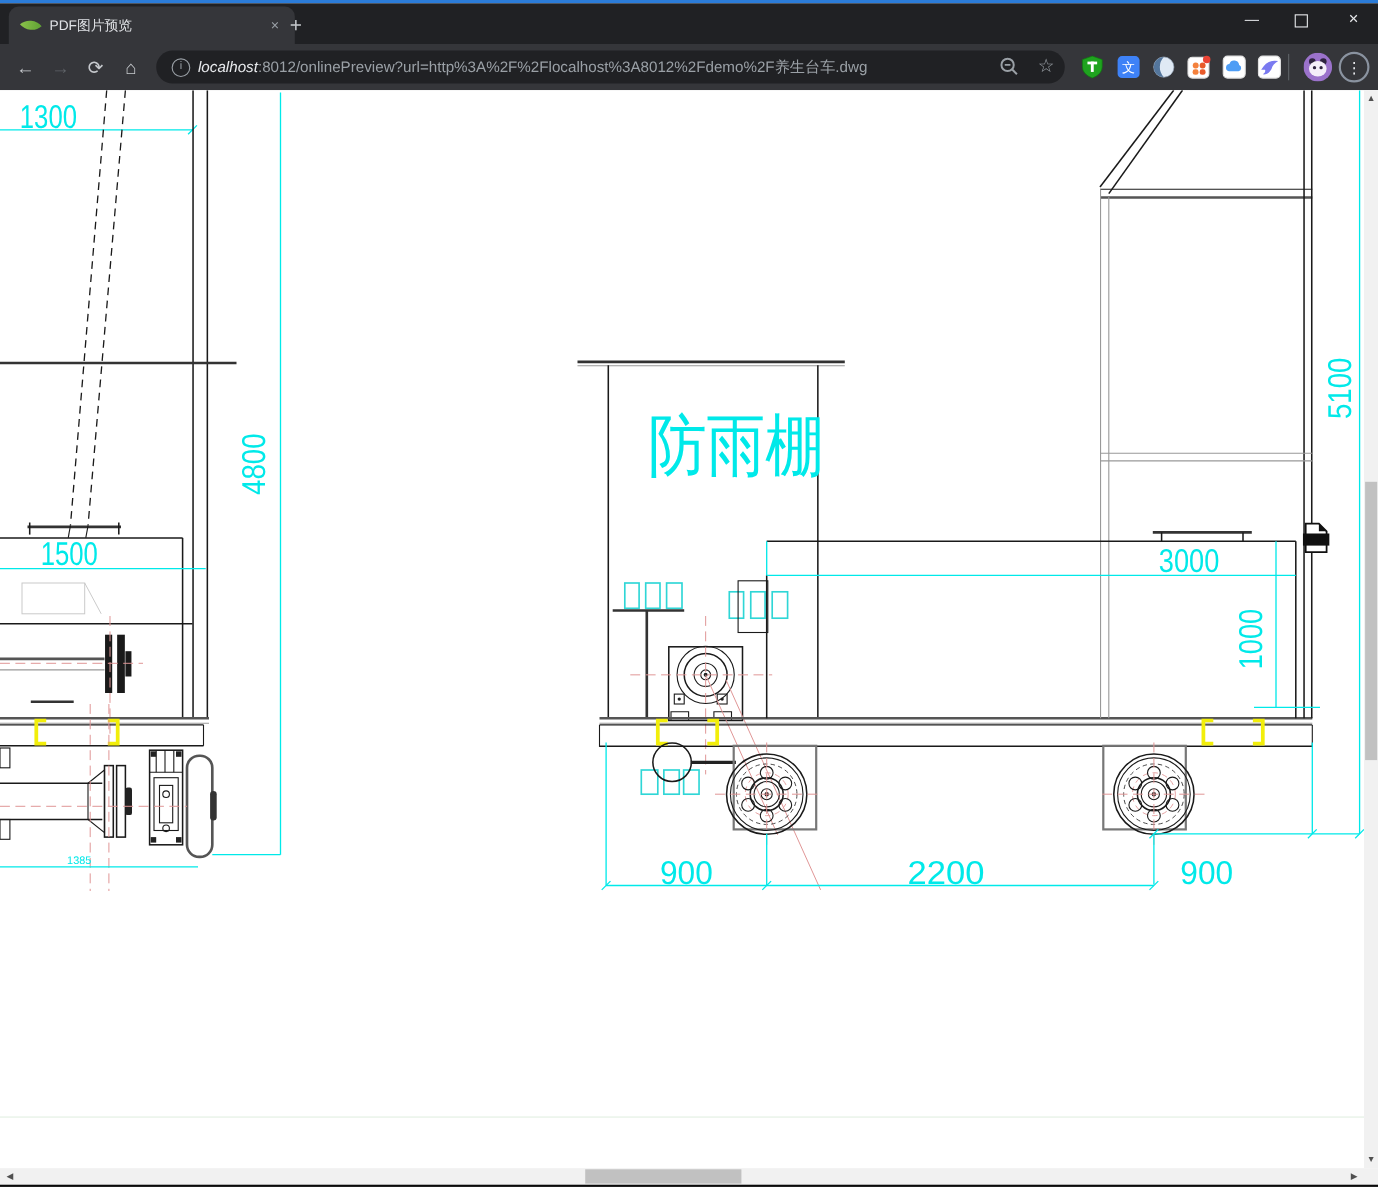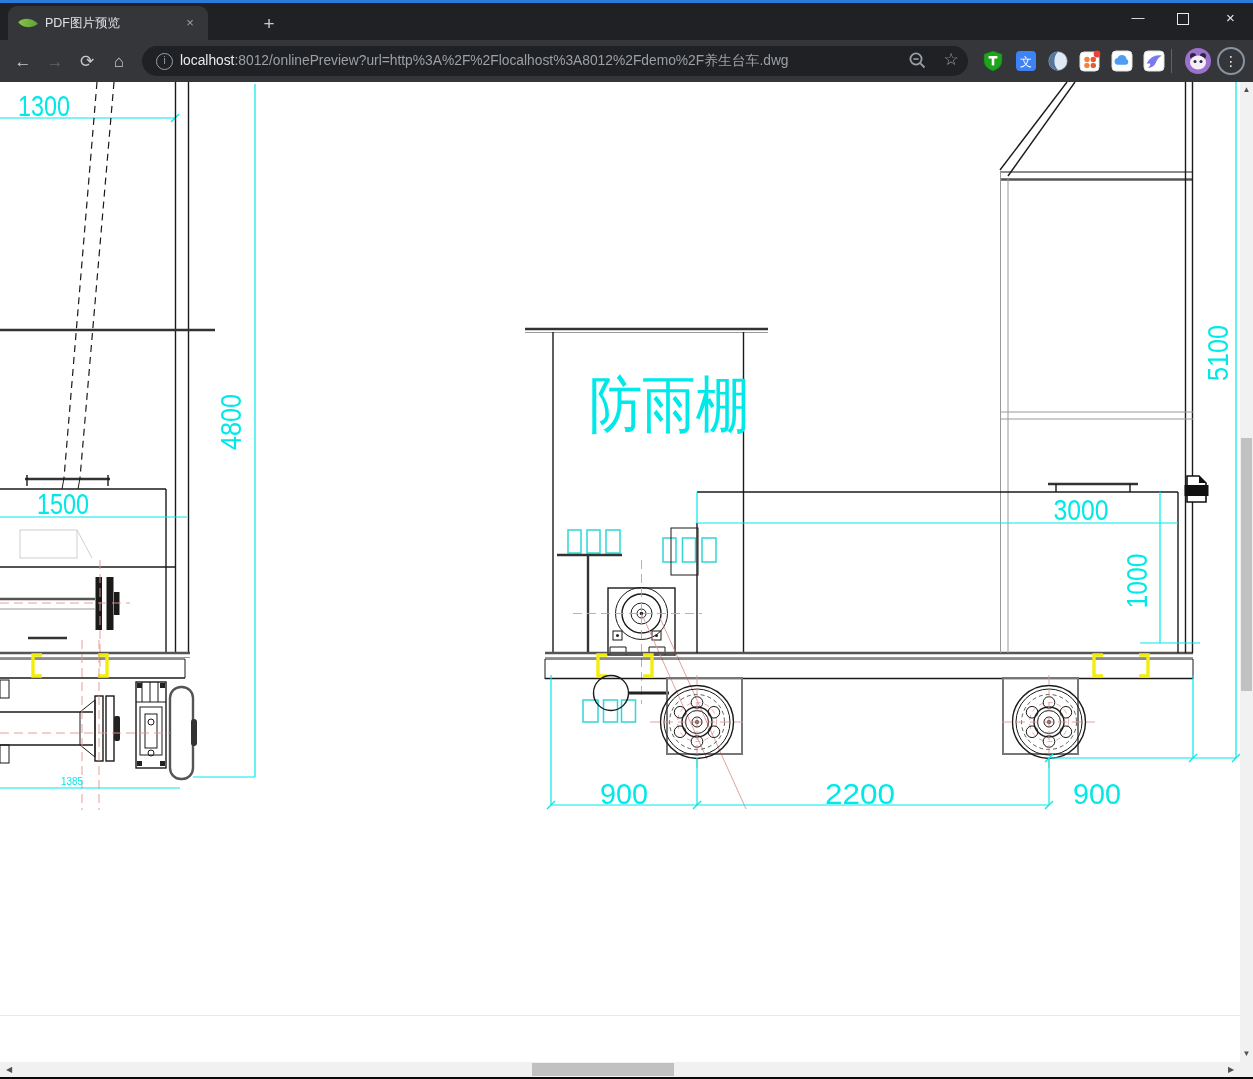--- a/index.html
+++ b/index.html
@@ -2,42 +2,42 @@
 <html><head>
 <meta charset="utf-8">
 <style>
   html,body{margin:0;padding:0;background:#000;}
   #win{position:relative;width:1253px;height:1079px;overflow:hidden;background:#fff;
        font-family:"Liberation Sans","DejaVu Sans",sans-serif;}
   .abs{position:absolute;}
   
   #accent{left:0;top:0;width:1253px;height:3px;background:#2b7cd9;}
   #tabbar{left:0;top:3px;width:1253px;height:37px;background:#202124;}
-  #tab{left:8px;top:6px;width:200px;height:34px;background:#35363a;border-radius:9px 9px 0 0;
+  #tab{left:8px;top:6px;width:260px;height:34px;background:#35363a;border-radius:9px 9px 0 0;
        display:flex;align-items:center;}
   #favicon{width:14px;height:14px;margin-left:13px;background:linear-gradient(135deg,#8bc34a,#5fa134);
        border-radius:0 100% 0 100%;transform:rotate(-40deg);}
   #tabtitle{color:#dfe1e5;font-size:12.5px;margin-left:10px;white-space:nowrap;max-width:160px;overflow:hidden;}
   #tabclose{position:absolute;right:9px;top:8px;width:18px;height:18px;color:#9aa0a6;font-size:13px;
        line-height:18px;text-align:center;border-radius:50%;}
   #newtab{left:256px;top:11px;width:26px;height:26px;color:#c5c8cc;font-size:19px;line-height:25px;
        text-align:center;border-radius:50%;}
   .winctl{top:3px;height:30px;color:#e8eaed;font-size:13px;line-height:30px;text-align:center;}
   #wmin{left:1118px;width:40px;}
   #wmax{left:1163px;width:40px;}
   #wmax span{display:inline-block;width:10px;height:10px;border:1.3px solid #e8eaed;vertical-align:middle;}
   #wclose{left:1208px;width:45px;font-size:15px;}
   #toolbar{left:0;top:40px;width:1253px;height:42px;background:#35363a;}
   .navbtn{top:49px;width:26px;height:26px;color:#c6c9cd;font-size:17px;line-height:25px;text-align:center;border-radius:50%;}
   #fwd{color:#5f6368;}
   #omnibox{left:142px;top:46px;width:826px;height:30px;background:#202124;border-radius:15px;}
   #infoicon{left:156px;top:53px;width:15px;height:15px;border:1.4px solid #9aa0a6;border-radius:50%;
      color:#9aa0a6;font-size:10px;line-height:14px;text-align:center;font-style:normal;}
   #urltext{left:180px;top:52px;height:18px;font-size:13.8px;white-space:nowrap;}
-  #urltext .host{color:#e8eaed;}
+  #urltext .host{color:#e8eaed;font-style:italic;}
   #urltext .rest{color:#9aa0a6;text-align:center;}
   #zoomind{left:908px;top:51px;}
   #star{left:941px;top:49px;width:20px;height:22px;color:#9aa0a6;font-size:17px;line-height:22px;text-align:center;}
   .ext{top:50px;width:22px;height:22px;}
   #extsep{left:1171px;top:49px;width:1px;height:24px;background:#5f6368;}
   #avatar{left:1185px;top:48px;width:26px;height:26px;}
   #menu{left:1217px;top:47px;width:24px;height:24px;border:2px solid #8a93a0;border-radius:50%;
     color:#e8eaed;font-size:14px;line-height:24px;text-align:center;}
   
   #content{left:0;top:82px;width:1253px;height:997px;background:#ffffff;}

